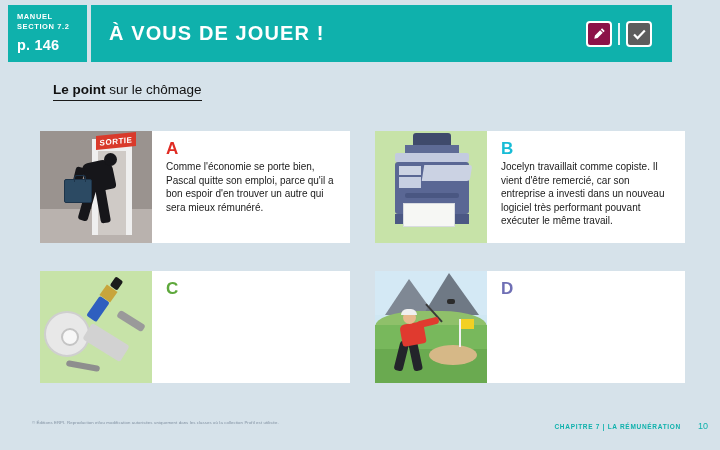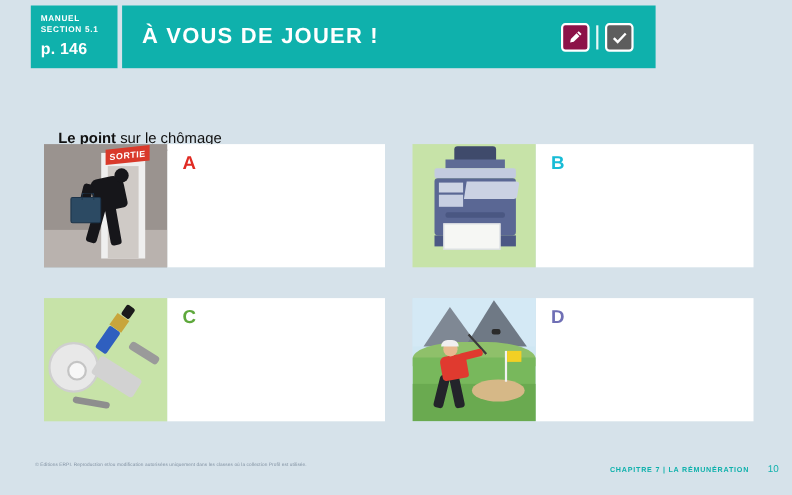--- a/index.html
+++ b/index.html
@@ -12,23 +12,23 @@
 
   body {
     background: #d6e2ea;
     font-family: "Liberation Sans", sans-serif;
     position: relative;
   }
 
   
   .header {
     position: absolute;
-    left: 28px;
+    left: 8px;
     top: 5px;
-    width: 568px;
+    width: 664px;
     height: 57px;
     display: flex;
     align-items: stretch;
   }
   .header-badge {
     width: 79px;
     background: #0fb1ac;
     color: #ffffff;
     padding: 7px 0 0 9px;
     flex: 0 0 auto;
@@ -92,21 +92,20 @@
   
   .section-title {
     position: absolute;
     left: 53px;
     top: 82px;
     padding-bottom: 3px;
     border-bottom: 1.5px solid #1a1a1a;
     color: #111111;
     font-size: 13.5px;
     white-space: nowrap;
-    margin-top: 36px;
   }
   .section-title .strong { font-weight: bold; }
   .section-title .light  { font-weight: normal; }
 
   
   .grid {
     position: absolute;
     left: 40px;
     top: 131px;
     width: 645px;
@@ -387,21 +386,21 @@
     color: #0fb1ac;
   }
 </style>
 </head>
 <body>
 
 <div class="header">
 
   <div class="header-badge">
     <div class="badge-line1">MANUEL</div>
-    <div class="badge-line2">SECTION 5.1</div>
+    <div class="badge-line2">SECTION 7.2</div>
     <div class="badge-page">p. 146</div>
   </div>
 
   <div class="header-gap"></div>
 
   <div class="header-bar">
     <div class="header-title">À VOUS DE JOUER !</div>
 
     <div class="header-icons">
       <div class="icon-btn icon-pencil">
@@ -433,38 +432,40 @@
       <div class="exitsign"></div>
       <div class="leg1"></div>
       <div class="leg2"></div>
       <div class="torso"></div>
       <div class="head"></div>
       <div class="arm"></div>
       <div class="case"></div>
     </div>
     <div class="card-body">
       <div class="card-letter" style="color:#e02b23">A</div>
+      <div class="card-text">Comme l'économie se porte bien, Pascal quitte son emploi, parce qu'il a bon espoir d'en trouver un autre qui sera mieux rémunéré.</div>
     </div>
   </div>
 
   <div class="card card-r1c2">
     <div class="card-art art-b">
       <div class="lid"></div>
       <div class="lid2"></div>
       <div class="glass"></div>
       <div class="body"></div>
       <div class="tray"></div>
       <div class="panel"></div>
       <div class="keys"></div>
       <div class="slot"></div>
       <div class="base"></div>
       <div class="out"></div>
     </div>
     <div class="card-body">
       <div class="card-letter" style="color:#17bcd6">B</div>
+      <div class="card-text">Jocelyn travaillait comme copiste. Il vient d'être remercié, car son entreprise a investi dans un nouveau logiciel très performant pouvant exécuter le même travail.</div>
     </div>
   </div>
 
   <div class="card card-r2c1">
     <div class="card-art art-c">
       <div class="rotor"></div>
       <div class="pipe"></div>
       <div class="muffler"></div>
       <div class="pipe2"></div>
       <div class="plug-body"></div>

